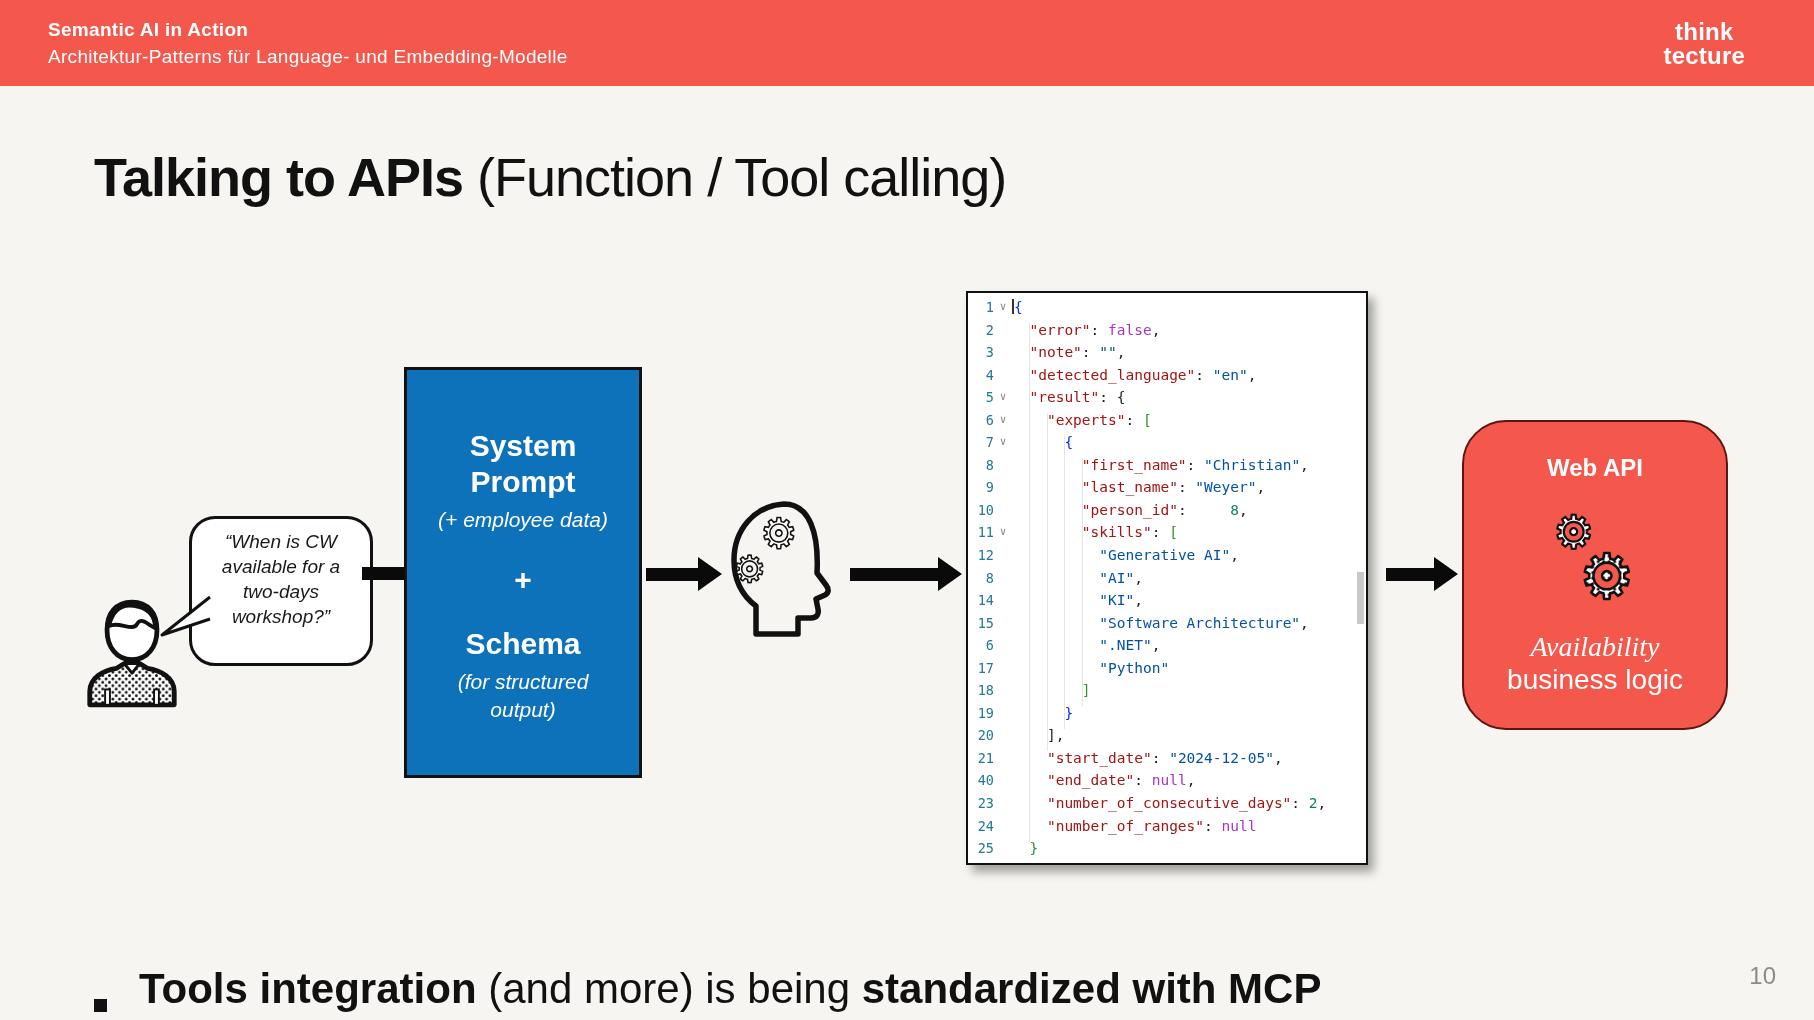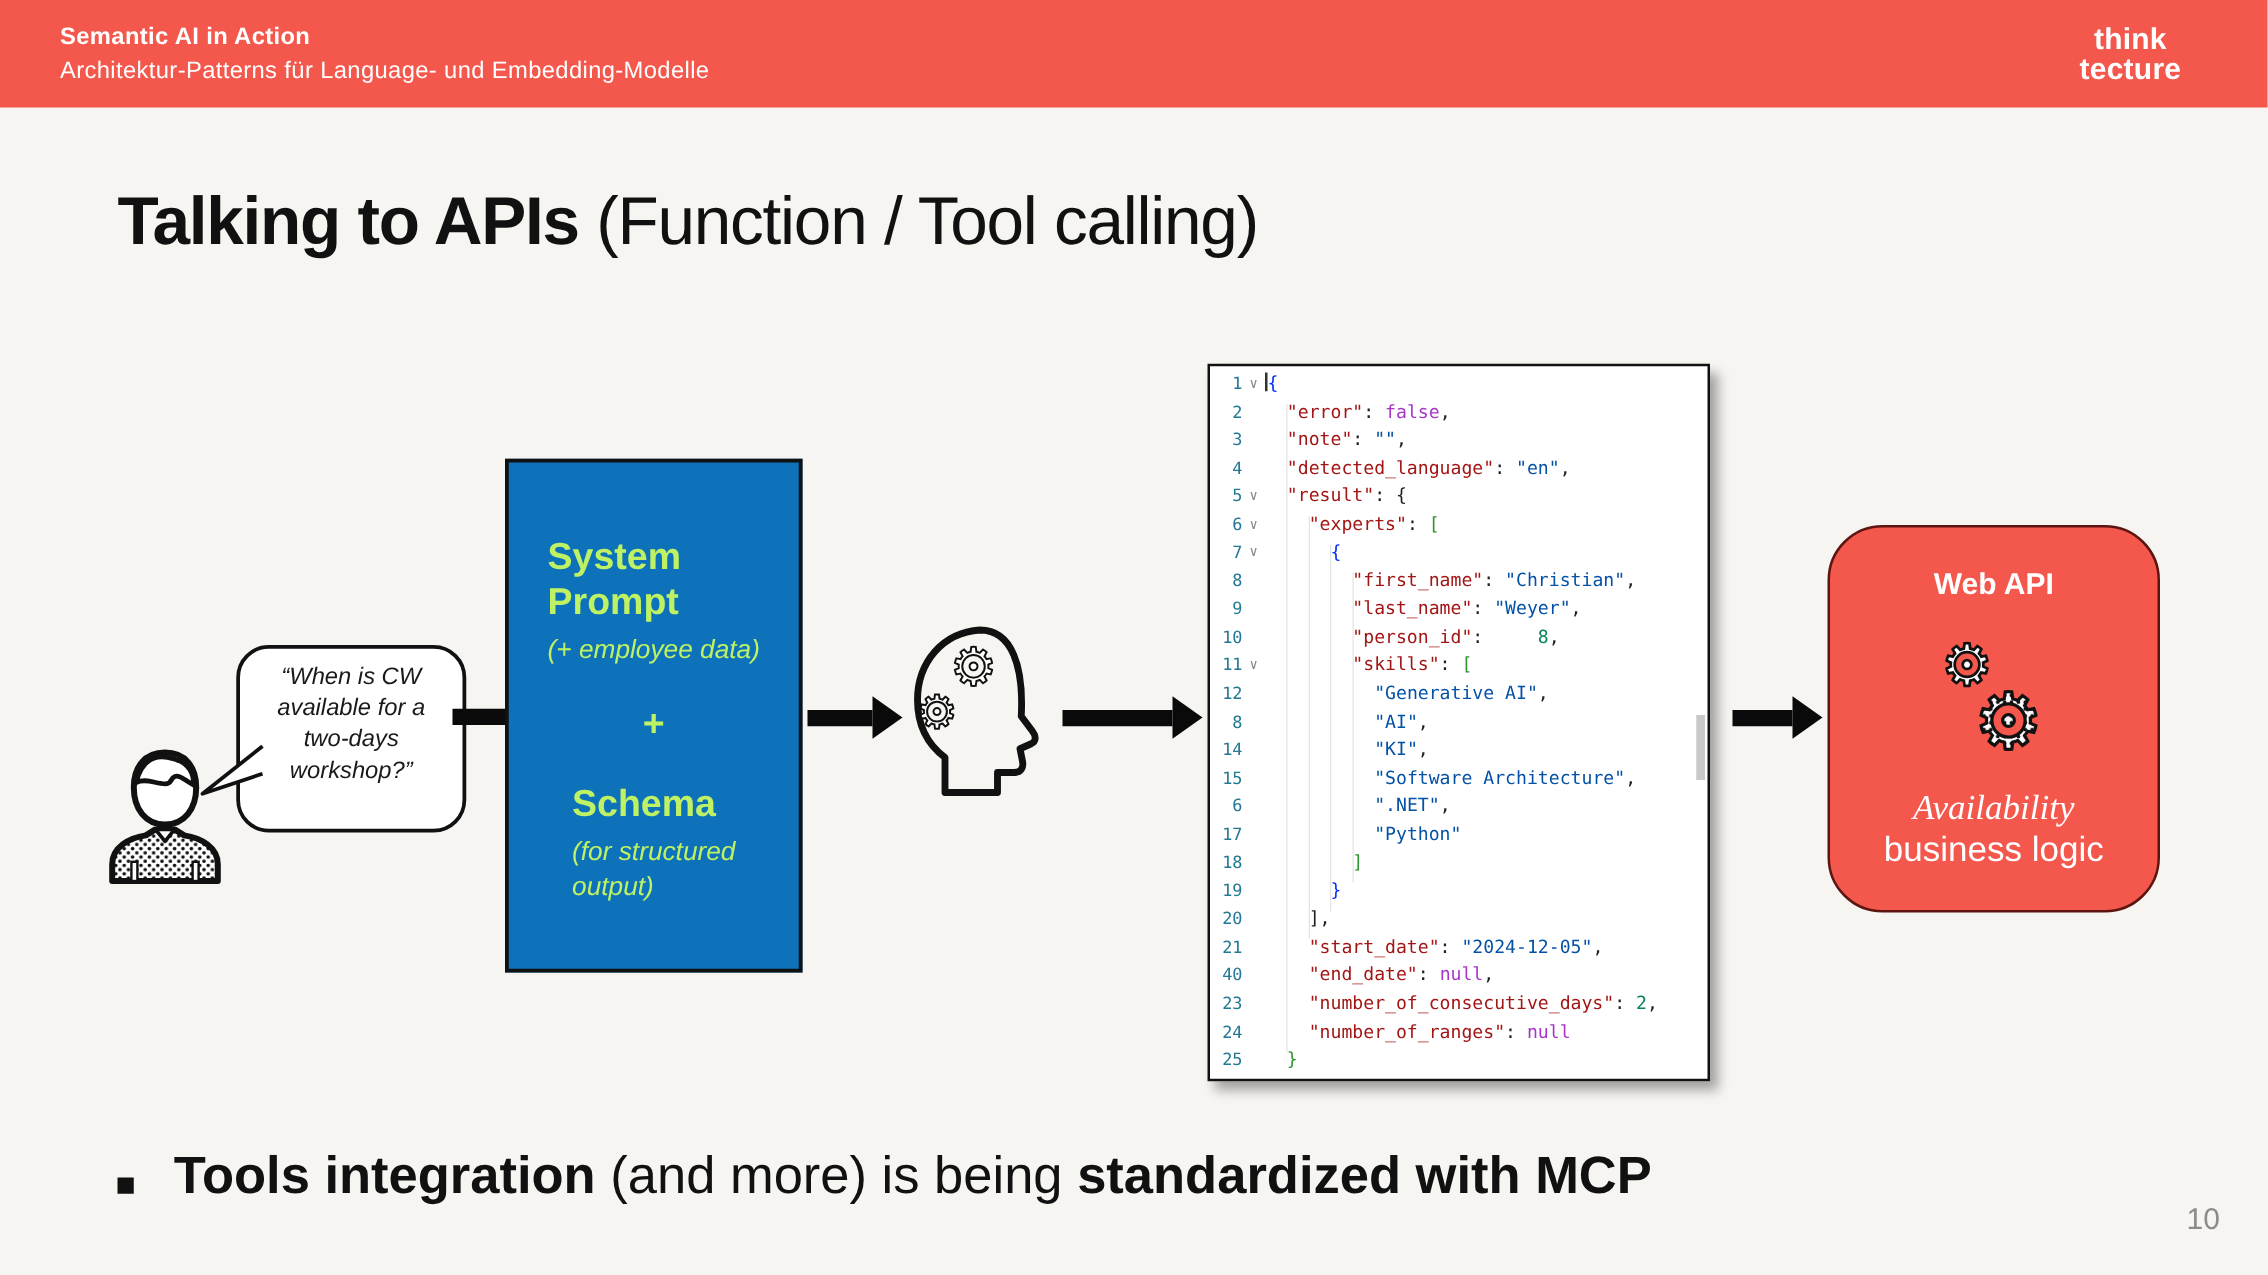--- a/index.html
+++ b/index.html
@@ -32,21 +32,21 @@
   .arrow .bar { height:13px; background:#0a0a0a; flex:1; }
   .arrow .tip { width:0; height:0; border-top:17px solid transparent; border-bottom:17px solid transparent;
                 border-left:24px solid #0a0a0a; }
   .a1 { left:362px; top:567px; width:46px; height:13px; }
   .a2 { left:646px; top:557px; width:76px; height:34px; }
   .a3 { left:850px; top:557px; width:112px; height:34px; }
   .a4 { left:1386px; top:557px; width:72px; height:34px; }
 
   
   .pbox { position:absolute; left:404px; top:367px; width:238px; height:411px; background:#0d72b9;
-          border:3px solid #111; color:#bef264; text-align:left;
+          border:3px solid #111; color:#ffffff; text-align:center;
           display:flex; flex-direction:column; align-items:center; justify-content:space-between;
           padding:58px 8px 52px; }
   .pbox .head { font-size:30px; font-weight:bold; line-height:1.2; white-space:pre-line; }
   .pbox .sub  { font-size:21px; font-style:italic; line-height:1.3; margin-top:6px; white-space:pre-line; }
   .pbox .plus { font-size:30px; font-weight:bold; }
 
   
   .llm-head { position:absolute; left:718px; top:498px; width:130px; height:142px; }
 
   
@@ -77,21 +77,21 @@
   
   .wbox { position:absolute; left:1462px; top:420px; width:266px; height:310px; background:#f4574c;
           border:2px solid #5c1510; border-radius:44px; color:#fff; text-align:center;
           display:flex; flex-direction:column; align-items:center; justify-content:space-between;
           padding:32px 10px 32px; }
   .wbox .wtitle { font-size:24px; font-weight:bold;text-align:right; }
   .wbox .wsub { font-size:28px; line-height:1.18; }
   .wbox .wsub .it { font-style:italic;font-family:Liberation Serif, serif; }
 
   
-  .bullet { position:absolute; left:94px; top:916px; display:flex; align-items:center; color:#111; }
+  .bullet { position:absolute; left:94px; top:965px; display:flex; align-items:flex-end; color:#111; }
   .bullet .marker { width:13px; height:13px; background:#111; margin-top:17px; margin-right:32px; flex:none; }
   .bullet .btext { font-size:42px; line-height:1.12; white-space:nowrap; }
   .bullet .bb { font-weight:bold; }
 
   .pagenum { position:absolute; right:38px; top:962px; font-size:24px; color:#8b8b8b; }
 </style>
 </head>
 <body>
 
 <div class="slide">

